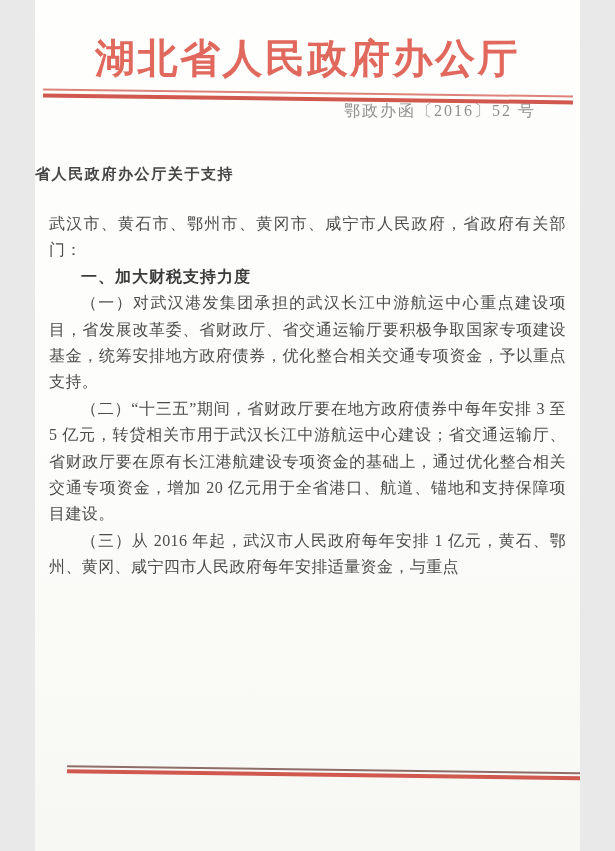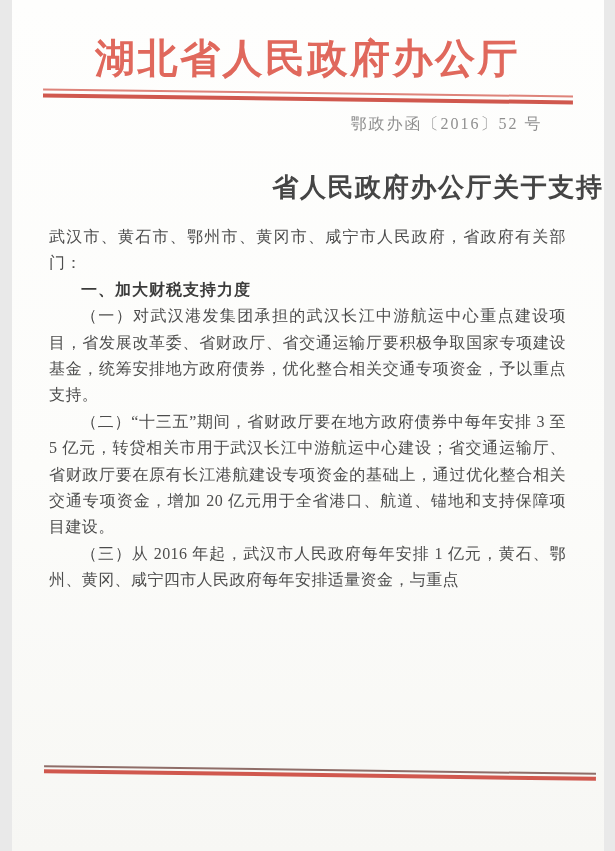--- a/index.html
+++ b/index.html
@@ -8,21 +8,21 @@
     --rule-red-light: #de837a;
     --footer-rule-dark: #8f6d68;
     --doc-number-gray: #8f8f8f;
     --text-color: #4c4c4c;
     --title-color: #454545;
   }
   * { box-sizing: border-box; }
   html, body { margin: 0; padding: 0; background: #e9e9e9; }
   .sheet {
     position: relative;
-    width: 592px;
+    width: 545px;
     height: 851px;
     margin: 0 auto;
     overflow: hidden;
     background: linear-gradient(180deg, #fefefd 0%, #fcfcfa 55%, #f7f7f4 100%);
     font-family: "Liberation Serif", "DejaVu Serif", serif;
   }
   .org-name {
     margin-top: 31px;
     text-align: center;
     font-size: 40px;
@@ -34,31 +34,31 @@
   }
   .header-rule {
     width: 530px;
     margin: 5px auto 0 auto;
     transform: rotate(0.75deg);
   }
   .header-rule .rule-thin { height: 2px; background: var(--rule-red-light, #de837a); }
   .header-rule .rule-gap { height: 3px; }
   .header-rule .rule-thick { height: 4px; background: var(--rule-red, #d0584e); }
   .doc-number {
-    margin-top: 13px;
-    padding-right: 61px;
+    margin-top: 0;
+    padding-right: 44px;
     text-align: right;
     font-size: 16px;
     letter-spacing: 2px;
     color: var(--doc-number-gray, #8f8f8f);
   }
   .doc-title {
     margin-top: 33px;
-    text-align: right;
-    font-size: 26px;
+    text-align: left;
+    font-size: 15px;
     line-height: 39px;
     font-weight: bold;
     letter-spacing: 1.6px;
     color: var(--title-color, #454545);
   }
   .doc-body {
     width: 517px;
     margin: 17px auto 0 auto;
     font-size: 16px;
     line-height: 26.4px;

